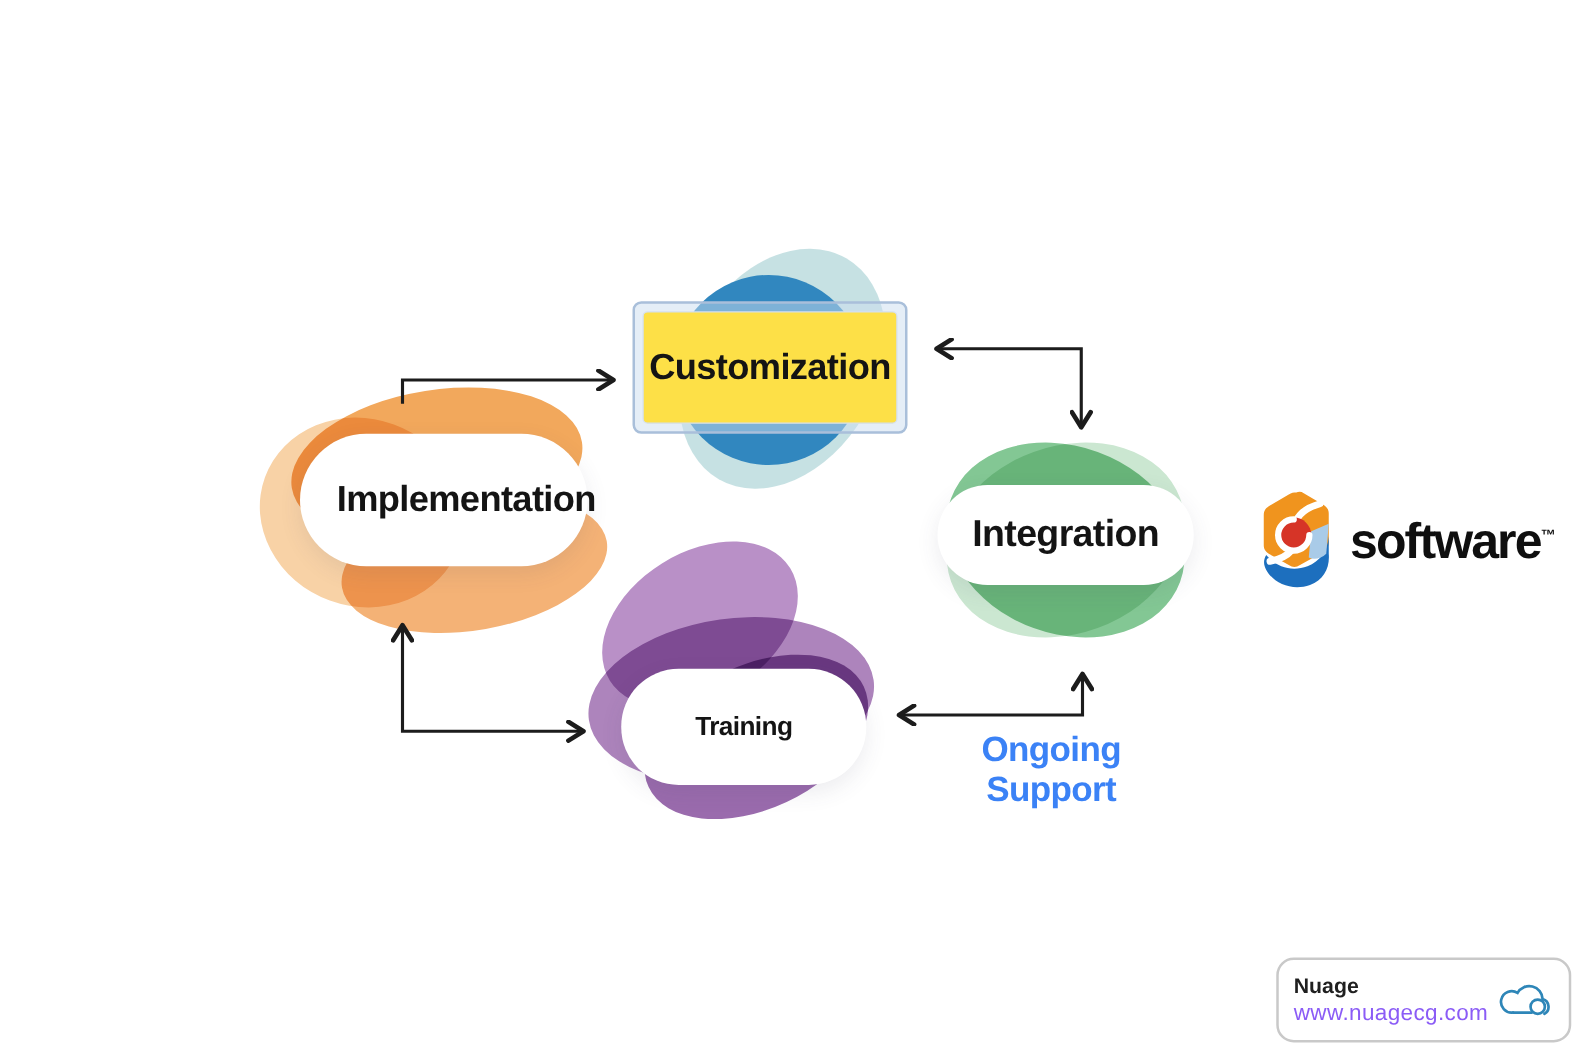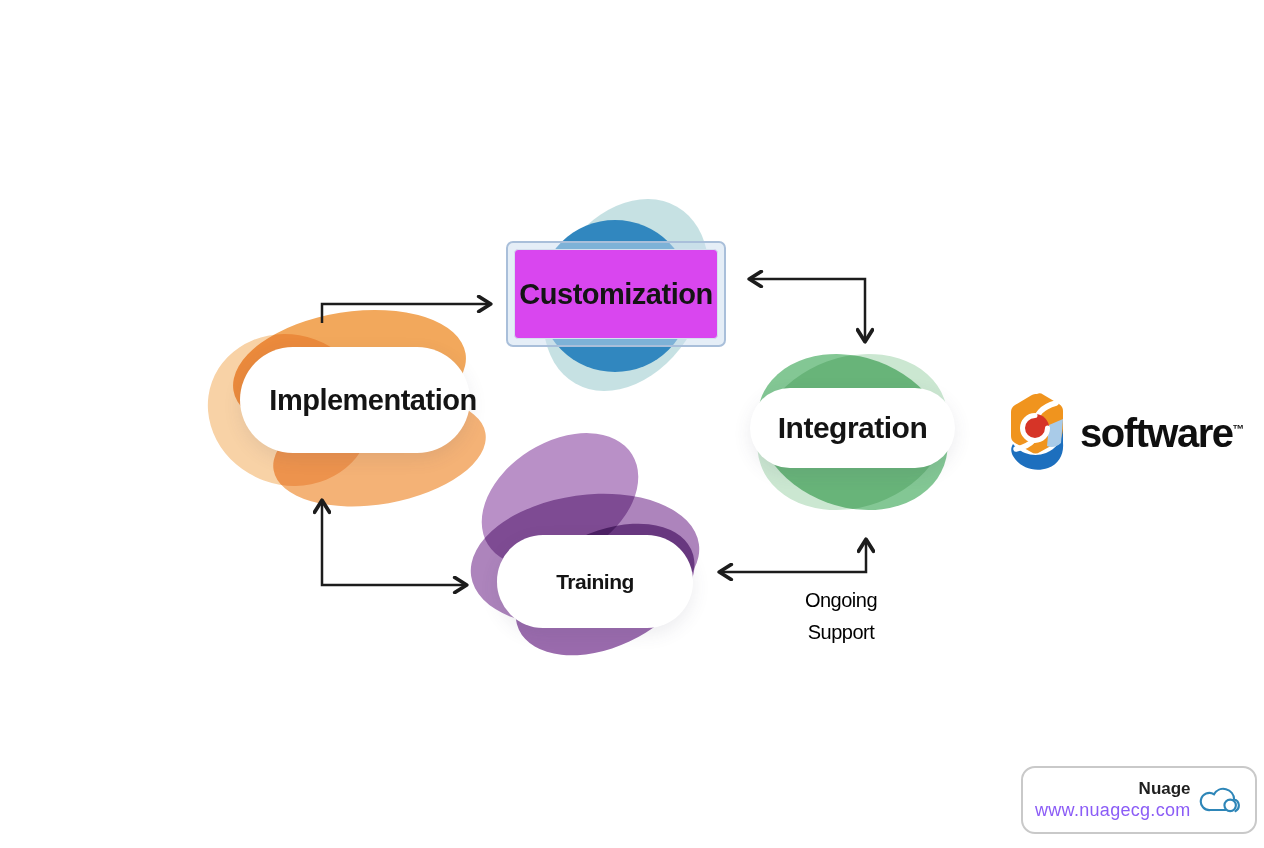--- a/index.html
+++ b/index.html
@@ -31,43 +31,43 @@
   .pill-integration{left:750px;top:388px;width:205px;height:80px;border-radius:48px;}
   .pill-integration span{font-size:30px;}
   .pill-training{left:497px;top:535px;width:196px;height:93px;border-radius:46px;}
   .pill-training span{font-size:21px;}
   
   .frame-customization{
     position:absolute;left:506px;top:241px;width:220px;height:106px;z-index:4;
     background:rgba(203,221,240,0.50);border:2px solid #A9BFDA;border-radius:7px;box-sizing:border-box;
   }
   .frame-customization .inner{
-    position:absolute;inset:6px;background:#d946ef;border:1px solid #D5E0EE;border-radius:4px;
+    position:absolute;inset:6px;background:#fde047;border:1px solid #D5E0EE;border-radius:4px;
     display:flex;align-items:center;justify-content:center;
   }
   .frame-customization .inner span{font-size:29px;font-weight:700;letter-spacing:-0.5px;color:#141414;}
   
   .arrows{position:absolute;left:0;top:0;z-index:5;pointer-events:none;}
   .arrows path{fill:none;stroke:#1c1c1c;stroke-width:2.5;}
   
   .support-label{
     position:absolute;left:763px;top:584px;width:156px;text-align:center;z-index:5;
-    font-size:20px;font-weight:400;line-height:32px;color:#000000;letter-spacing:-0.5px;
+    font-size:28px;font-weight:700;line-height:32px;color:#3b82f6;letter-spacing:-0.5px;
   }
   
   .vendor-logo{position:absolute;left:1004px;top:390px;height:86px;display:flex;align-items:center;gap:12px;z-index:4;}
   .vendor-logo .word{font-size:40px;font-weight:700;letter-spacing:-1.5px;color:#0f0f0f;}
   .vendor-logo sup{font-size:12px;font-weight:700;letter-spacing:0;vertical-align:14px;}
   
   .badge{
     position:absolute;left:1021px;top:766px;width:236px;height:68px;box-sizing:border-box;
     background:#ffffff;border:2px solid #C9C9C9;border-radius:14px;z-index:6;
     display:flex;align-items:center;justify-content:flex-end;padding:0 12px;gap:8px;
   }
-  .badge .txt{text-align:right;line-height:1.25;}
+  .badge .txt{line-height:1.25;}
   .badge .brand{font-size:17px;font-weight:700;color:#1f1f1f;}
   .badge .site{font-size:18px;color:#8b5cf6;letter-spacing:0.3px;}
 </style>
 </head>
 <body>
 
 <div class="canvas">
 
   <div class="blob blob-teal"></div>
   <div class="blob blob-bluecircle"></div>

